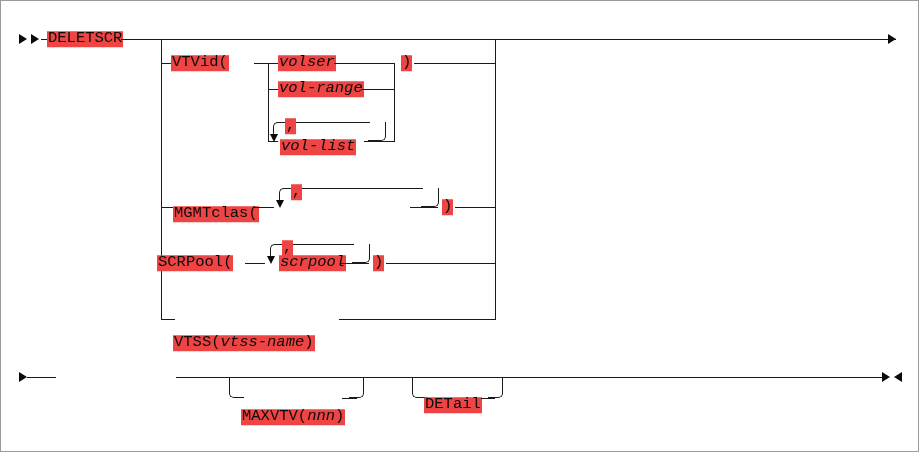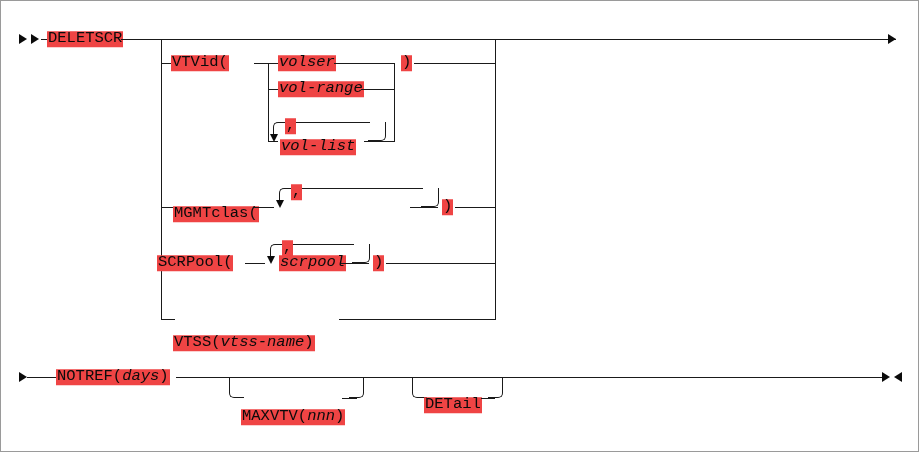--- a/index.html
+++ b/index.html
@@ -142,21 +142,20 @@
   <span class="tk" style="left:372px;top:262px;">)</span>
   <div class="h" style="left:385px;top:262px;width:110px;"></div>
 
   <div class="h" style="left:160px;top:318px;width:14px;"></div>
   <span class="tk" style="left:172px;top:318px;margin-top:24px;"><span>VTSS</span><span>(</span><i>vtss-name</i><span>)</span></span>
   <div class="h" style="left:338px;top:318px;width:157px;"></div>
 
   <span class="arw arw-r" style="left:18px;top:376px;"></span>
   <div class="h" style="left:26px;top:376px;width:29px;"></div>
 
-  <span class="tk" style="left:55px;top:376px;"><span>NOTREF</span><span>(</span><i>days</i><span>)</span></span>
 
   <div class="h" style="left:175px;top:376px;width:712px;"></div>
   <span class="arw arw-r" style="left:881px;top:376px;"></span>
   <span class="arw arw-l" style="left:893px;top:376px;"></span>
 
   <div class="elbow e-bl" style="left:228px;top:376px;width:14px;height:20px;"></div>
   <span class="tk" style="left:240px;top:416px;"><span>MAXVTV</span><span>(</span><i>nnn</i><span>)</span></span>
   <div class="h" style="left:341px;top:397px;width:15px;"></div>
   <div class="elbow e-br" style="left:348px;top:376px;width:14px;height:20px;"></div>
 

